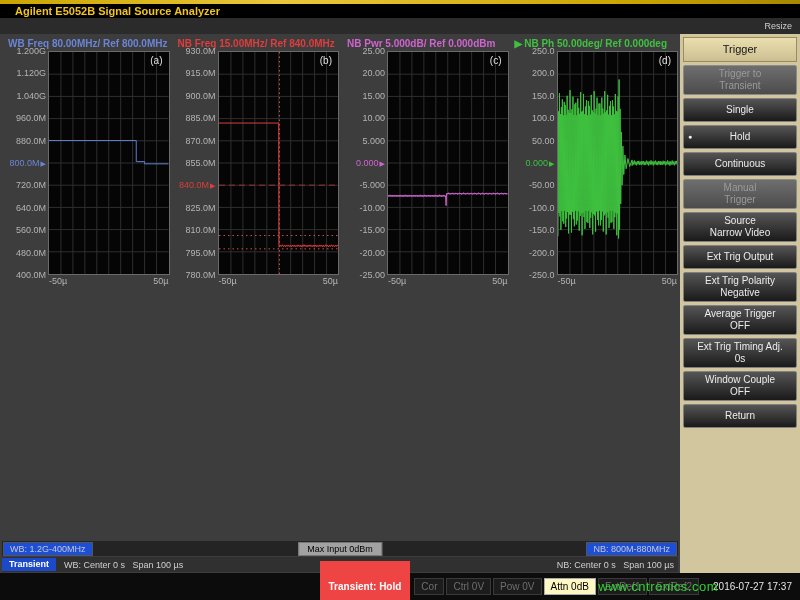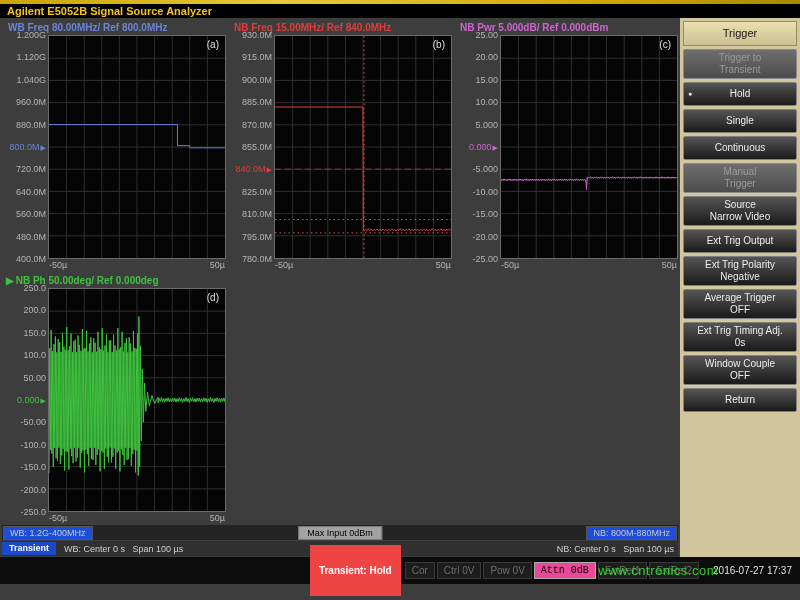--- a/index.html
+++ b/index.html
@@ -3,31 +3,31 @@
 <meta charset="utf-8">
 <style>
   * { margin:0; padding:0; box-sizing:border-box; }
   body { background:#222; font-family:"Liberation Sans", sans-serif; }
   .screen { width:800px; height:600px; background:#3d3d3d; position:relative; overflow:hidden;
             font-family:"Liberation Sans", sans-serif; }
 
   
   .titlebar { height:18px; background:#000; }
   .title-strip { height:4px; background:linear-gradient(90deg,#c9a400,#eac83a 35%,#c9a400 80%,#a88700); }
-  .title-text { color:#f2c41d; font-size:11px; font-weight:bold; line-height:14px; padding-left:7px; }
+  .title-text { color:#f2c41d; font-size:11px; font-weight:bold; line-height:14px; padding-left:15px; }
 
   
   .resize-strip { height:16px; background:#2b2b2b; display:flex; justify-content:flex-end; align-items:center; padding-right:8px; }
   .resize-label { color:#cfcfcf; font-size:9px; }
 
   .main { display:flex; height:539px; }
   .left-col { width:680px; display:flex; flex-direction:column; }
 
   
-  .plot-grid { flex:1; display:grid; grid-template-columns:1fr 1fr 1fr; grid-template-rows:1fr 1fr; gap:2px; padding:2px 2px 0 2px; min-height:0; }
+  .plot-grid { flex:1; display:grid; grid-template-columns:1fr 1fr 1fr 1fr; grid-template-rows:1fr 1fr; gap:2px; padding:2px 2px 0 2px; min-height:0; }
   .plot { display:flex; flex-direction:column; min-height:0; }
   .plot-header { height:15px; font-size:10px; font-weight:bold; display:flex; align-items:center; gap:2px; padding-left:4px; white-space:nowrap; }
   .plot-body { flex:1; display:flex; min-height:0; }
   .yticks { width:46px; position:relative; margin-bottom:12px; }
   .ytick { position:absolute; right:2px; transform:translateY(-50%); display:flex; align-items:center; gap:1px;
            color:#b4b4b4; font-size:9px; white-space:nowrap; line-height:9px; }
   .ytick .tri { font-size:7px; line-height:7px; }
   .pa-wrap { flex:1; display:flex; flex-direction:column; min-width:0; }
   .plot-area { flex:1; background:#050505; border:1px solid #6a6a6a; position:relative; min-height:0; }
   .plot-area svg { position:absolute; left:0; top:0; width:100%; height:100%; display:block; }
@@ -52,34 +52,37 @@
           padding:2px; min-height:24px; position:relative; line-height:12px; cursor:default; }
   .sbtn.disabled { background:linear-gradient(#6e6e6e,#4c4c4c); color:#9b9b9b; border-color:#8a8a8a; }
   .sbtn .sel-dot { position:absolute; left:4px; top:50%; transform:translateY(-50%); font-size:7px; color:#f2f2f2; }
 
   
   .bottom-bar { height:27px; background:#0c0c0c; display:flex; align-items:center; padding:0 8px; position:relative; font-size:10px; }
   .bb-spacer { flex:1; }
   .bb-mode { background:#ef4444; color:#fff; padding:20px 9px; font-weight:bold; white-space:nowrap; }
   .bb-items { display:flex; margin-left:4px; gap:2px; }
   .bb-item { padding:2px 6px; border:1px solid #3a3a3a; background:#1c1c1c; color:#6e6e6e; white-space:nowrap; }
-  .bb-item.lit { background:#ec4899; color:#000; border-color:#aaa;font-family:Liberation Mono, monospace; }
+  .bb-item.lit { background:#fef9c3; color:#000; border-color:#aaa; }
   .bb-clock { margin-left:14px; color:#e2e2e2; white-space:nowrap; }
   .watermark { position:absolute; right:82px; top:6px; color:#2ed32e; font-size:13px; z-index:3; letter-spacing:0.5px; }
 </style>
 </head>
 <body>
 
 <div class="screen">
 
   <div class="titlebar">
     <div class="title-strip"></div>
     <div class="title-text">Agilent E5052B Signal Source Analyzer</div>
   </div>
 
+  <div class="resize-strip">
+    <span class="resize-label">Resize</span>
+  </div>
 
   <div class="main">
     <div class="left-col">
       <div class="plot-grid">
 
         <div class="plot">
           <div class="plot-header" style="color: rgb(107, 133, 214);">
             <span class="hdr-prefix"></span>
             <span class="hdr-text">WB Freq 80.00MHz/ Ref 800.0MHz</span>
           </div>
@@ -398,25 +401,25 @@
     </div>
 
     <div class="sidebar">
       <div class="menu-tab">Trigger</div>
 
     <div class="sbtn disabled">
           <span>Trigger to</span>
           <span>Transient</span>
         </div>
         <div class="sbtn">
+          <span>Single</span>
+        </div>
+        <div class="sbtn">
           <span class="sel-dot">●</span>
           <span>Hold</span>
-        </div>
-        <div class="sbtn">
-          <span>Single</span>
         </div>
         <div class="sbtn">
           <span>Continuous</span>
         </div>
         <div class="sbtn disabled">
           <span>Manual</span>
           <span>Trigger</span>
         </div>
         <div class="sbtn">
           <span>Source</span>

